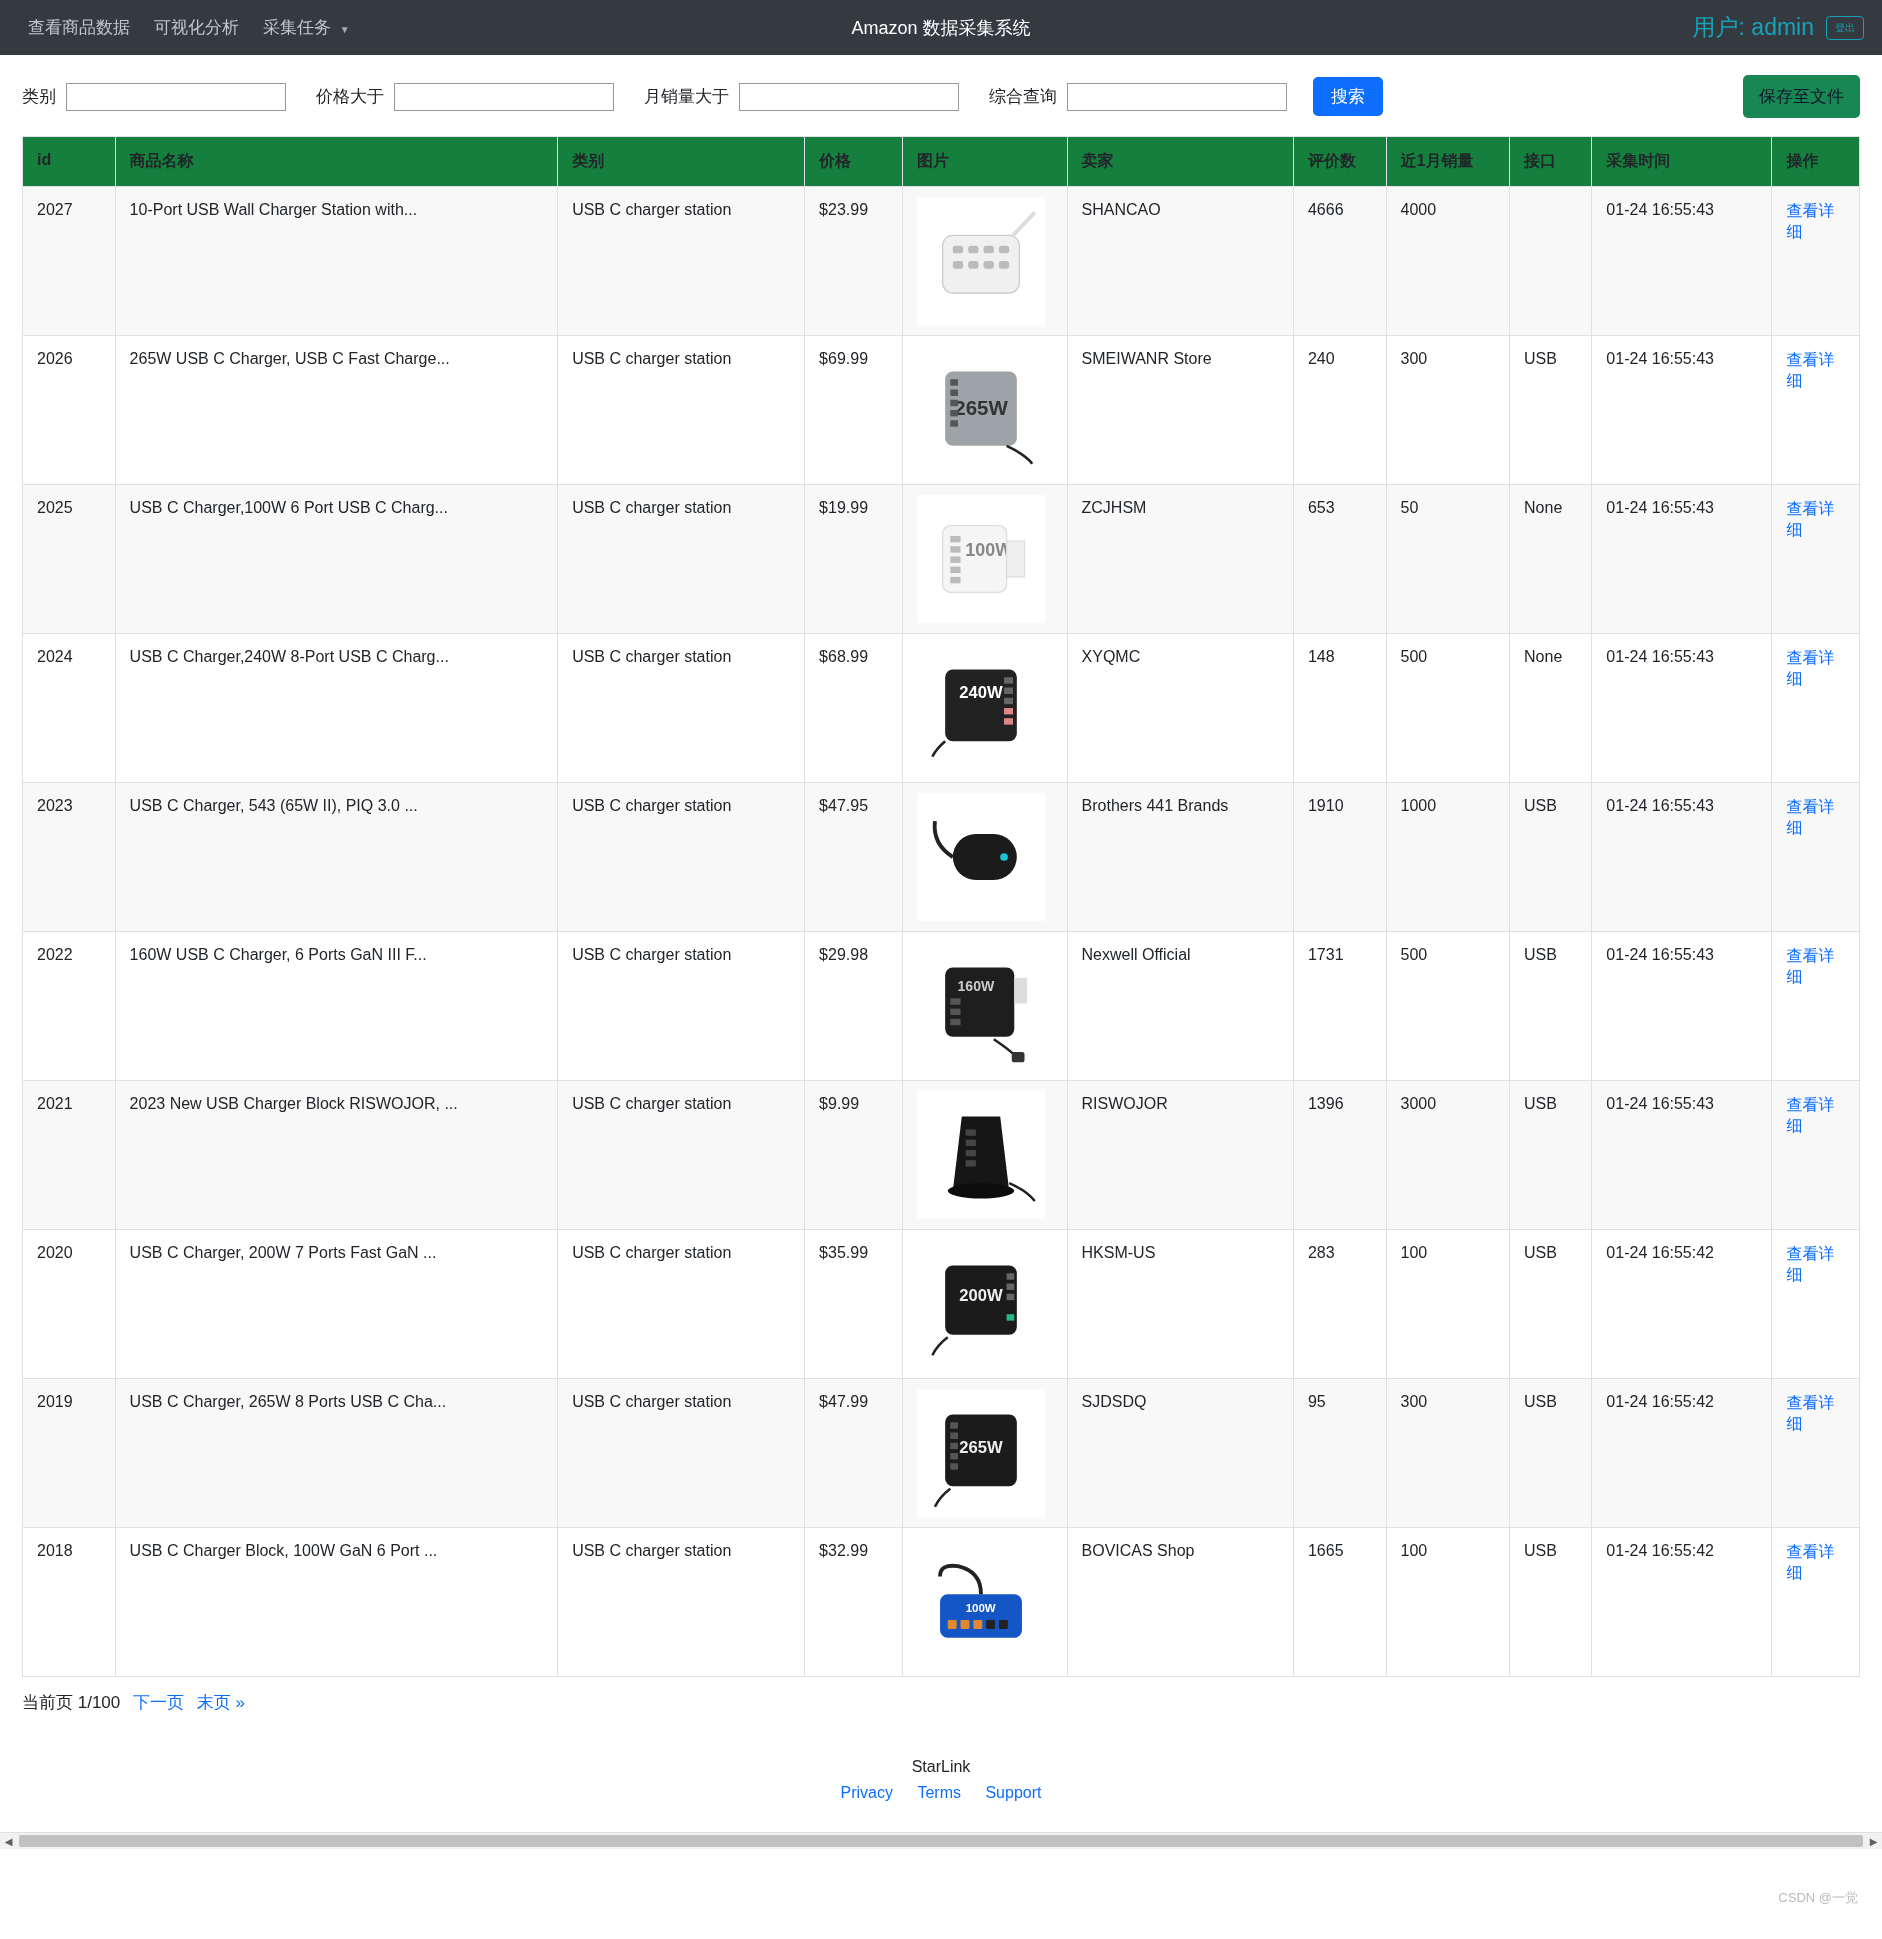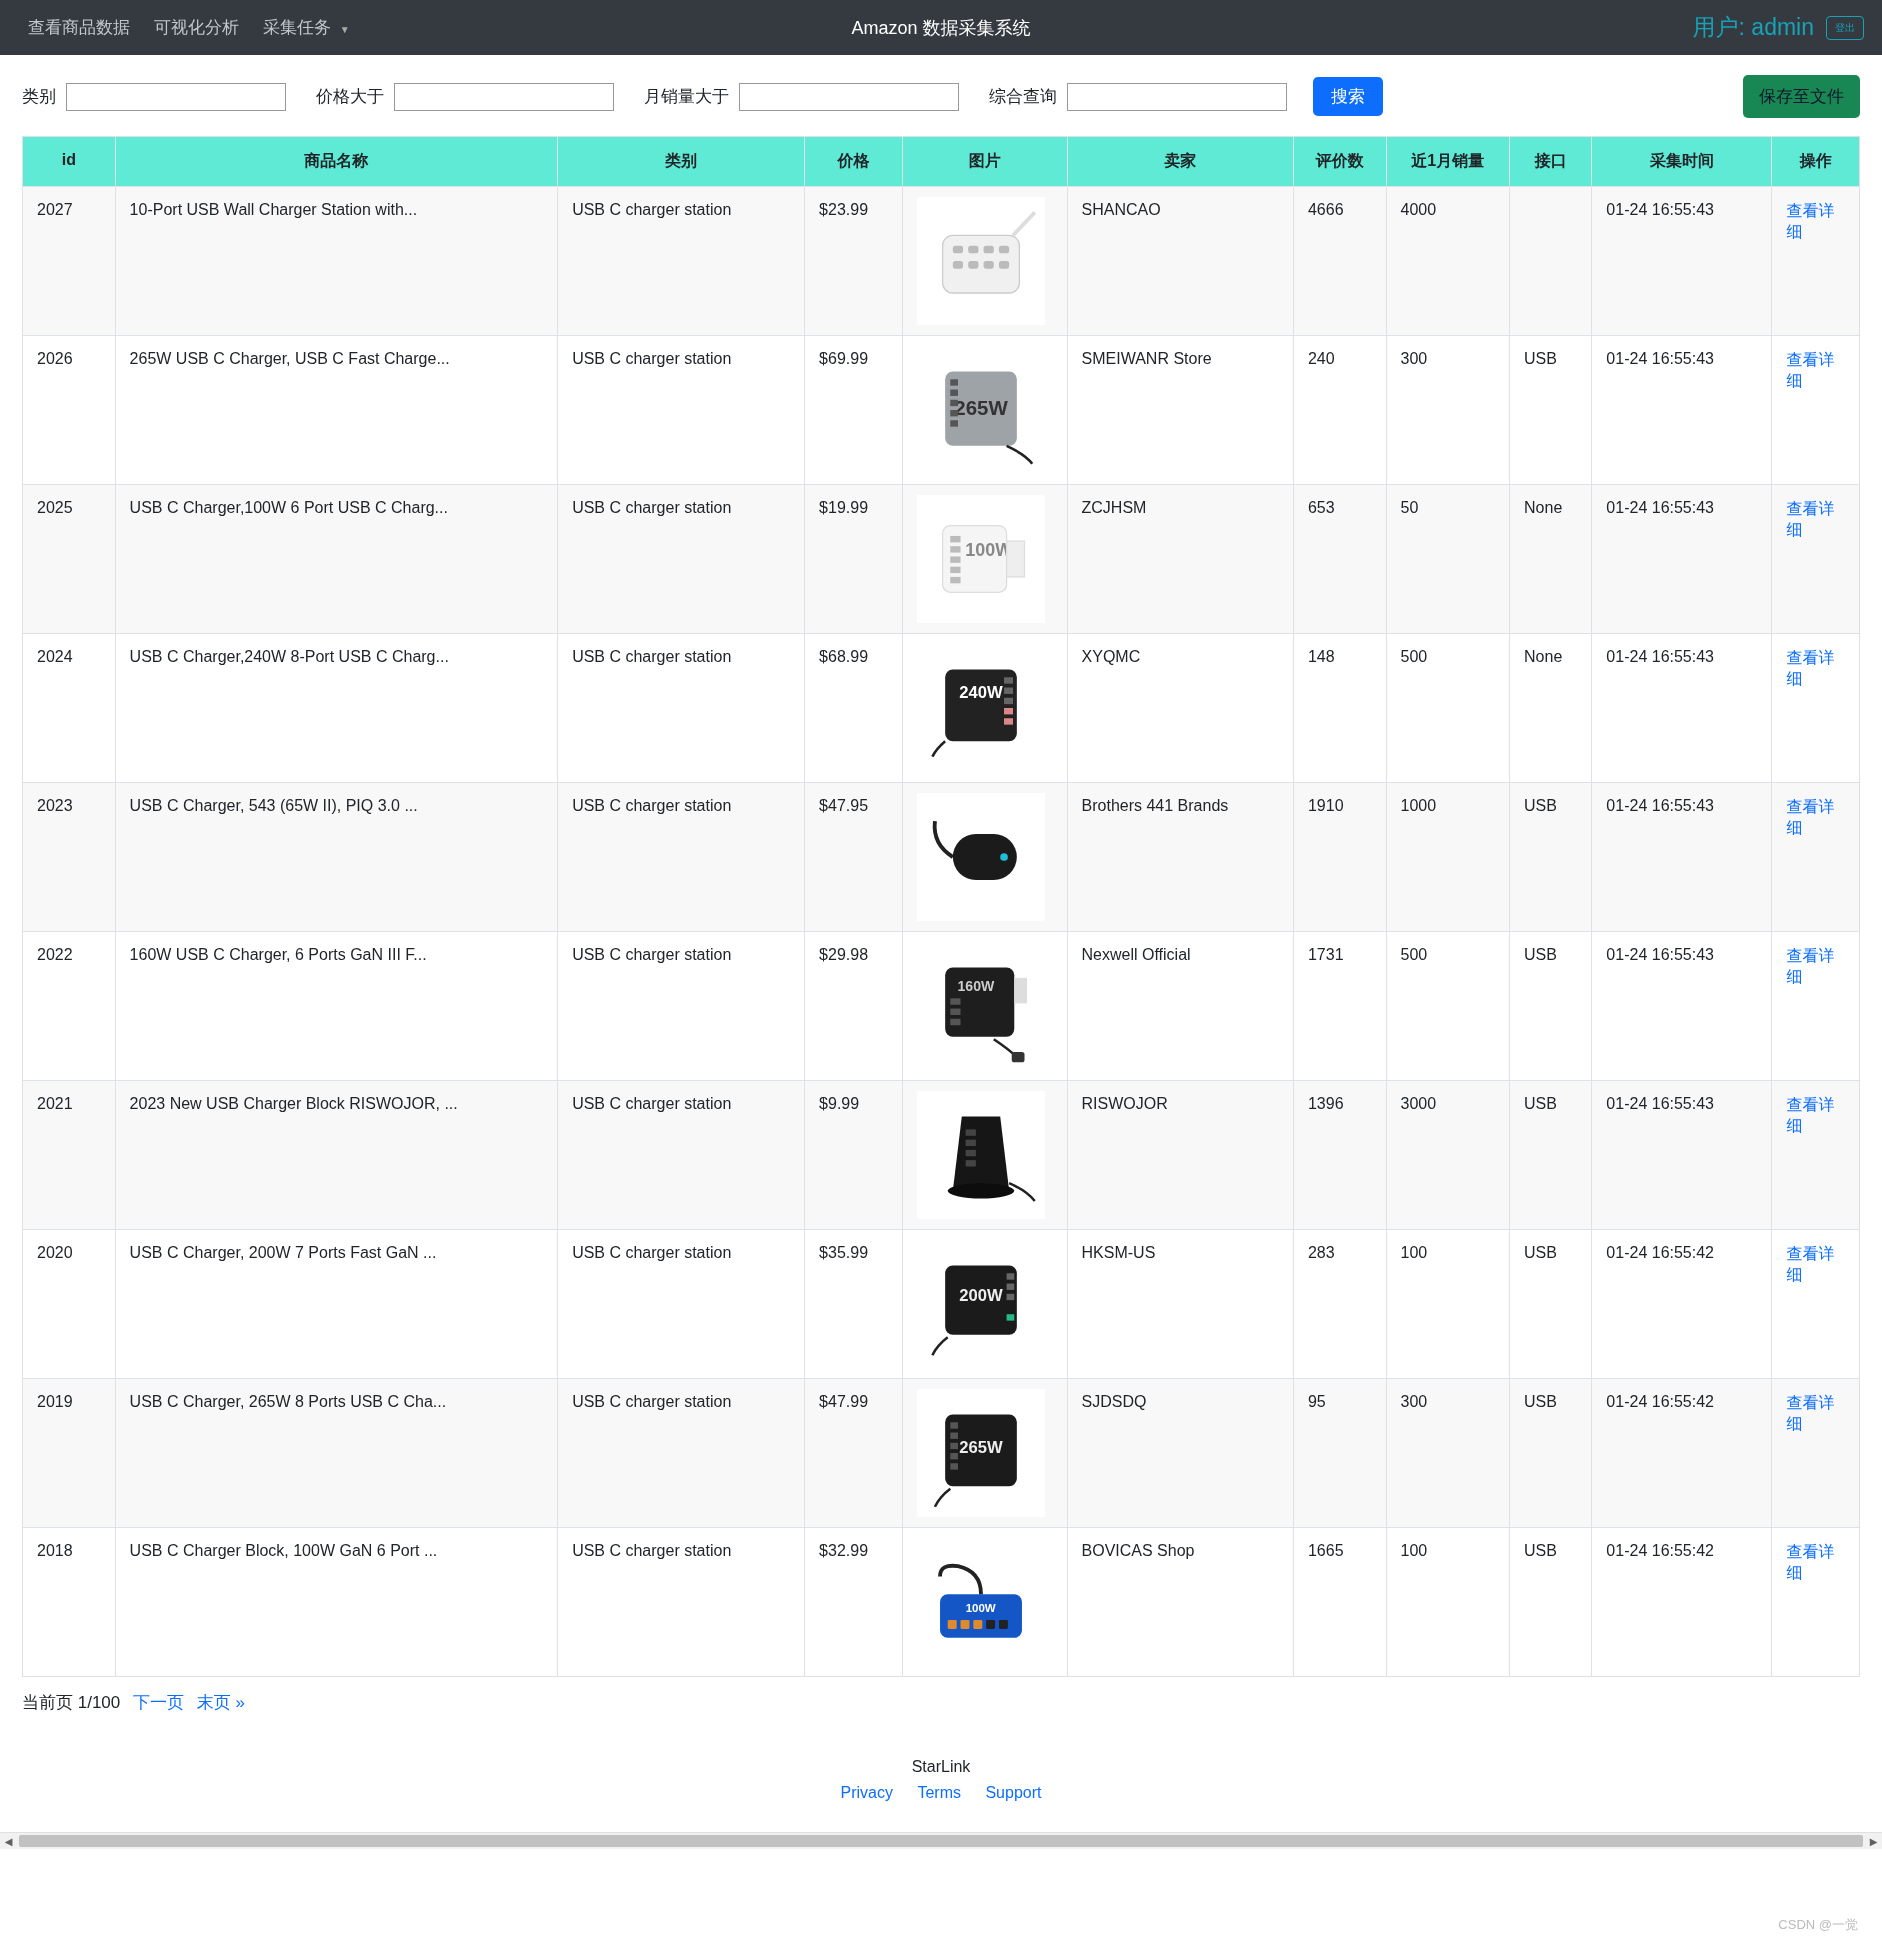--- a/index.html
+++ b/index.html
@@ -53,21 +53,21 @@
       padding: 10px 16px; font-size: 17px; cursor: pointer;
     }
     .table-wrap { padding: 0 22px; }
     table { width: 100%; border-collapse: collapse; table-layout: fixed; }
     th, td {
       border: 1px solid #dee2e6; border-left: none; border-right: none;
       padding: 14px 14px; text-align: left; vertical-align: top;
       font-size: 16px; word-wrap: break-word;
       border: 1px solid #dee2e6;
     }
-    th { font-weight: 700; background: #5eead4; text-align: center; }
+    th { font-weight: 700; background: #15803d; }
     tbody tr:nth-child(odd) td { background: #f8f8f8; }
     tbody tr:nth-child(even) td { background: #fff; }
     .col-id { width: 90px; }
     .col-name { width: 430px; }
     .col-cat { width: 240px; }
     .col-price { width: 95px; }
     .col-img { width: 160px; }
     .col-seller { width: 220px; }
     .col-reviews { width: 90px; }
     .col-sales { width: 120px; }
@@ -96,21 +96,21 @@
     .scrollbar .arrow {
       width: 17px; height: 17px; display: flex; align-items: center; justify-content: center;
       color: #606060; font-size: 10px; cursor: pointer; user-select: none;
     }
     .scrollbar .track { flex: 1; height: 100%; display: flex; align-items: center; }
     .scrollbar .thumb-bar {
       height: 12px; background: #c1c1c1; border-radius: 2px; width: 100%;
       margin: 0 2px;
     }
     .watermark {
-      position: absolute; right: 24px; bottom: 5px; font-size: 13px;
+      position: absolute; right: 24px; bottom: 32px; font-size: 13px;
       color: #bbb; pointer-events: none;
     }
     .name-bold { font-weight: 400; }
   </style>
 </head>
 <body>
 
 <div class="navbar">
   <div class="nav-left">
     <a href="#">查看商品数据</a>

